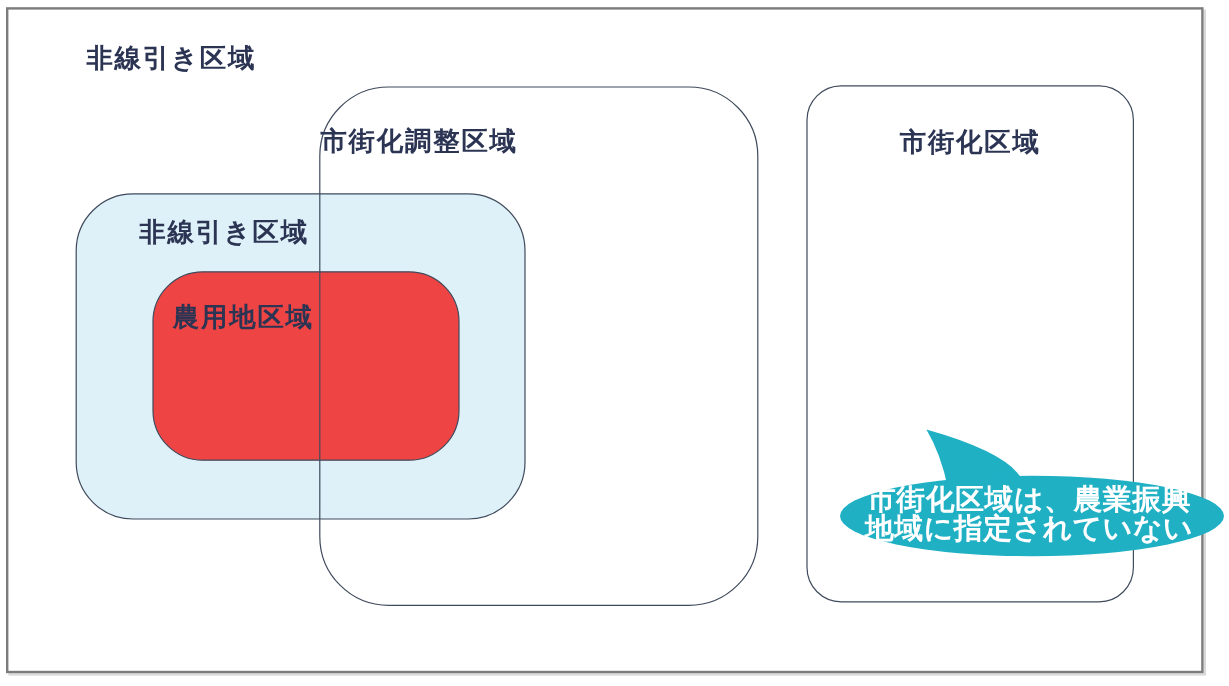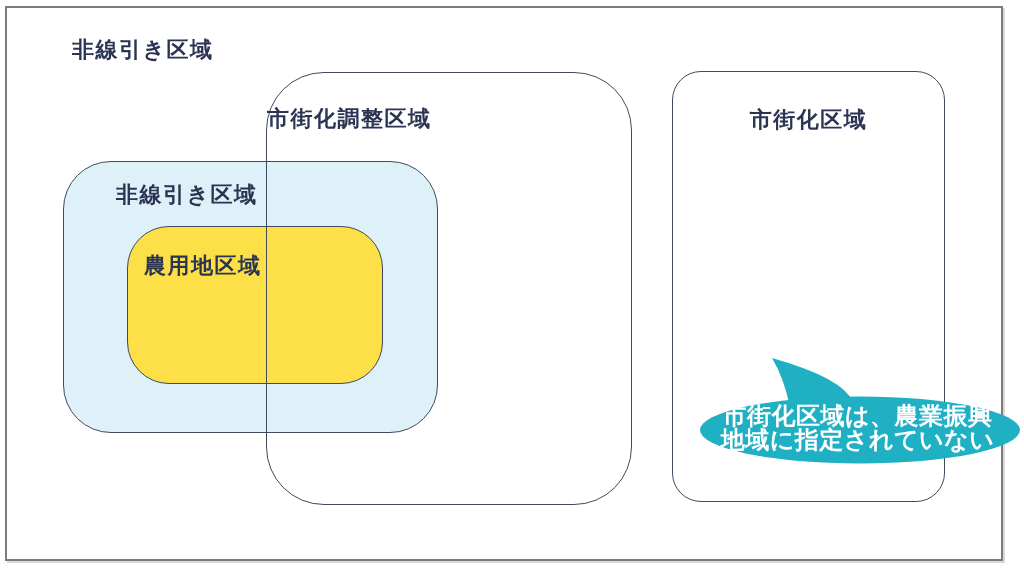--- a/index.html
+++ b/index.html
@@ -37,21 +37,21 @@
     border:1.5px solid #3f4a5c;
     border-radius:48px;
     box-sizing:border-box;
     z-index:1;
   }
   .shinko-label{left:52px;top:21px;}
   
   .nochi-box{
     position:absolute;
     left:127px;top:226px;width:256px;height:158px;
-    background:#fde047;
+    background:#ef4444;
     border:1.5px solid #3f4a5c;
     border-radius:42px;
     box-sizing:border-box;
     z-index:2;
   }
   .nochi-label{left:16px;top:27px;}
   
   .chosei-box{
     position:absolute;
     left:266px;top:72px;width:366px;height:433px;

